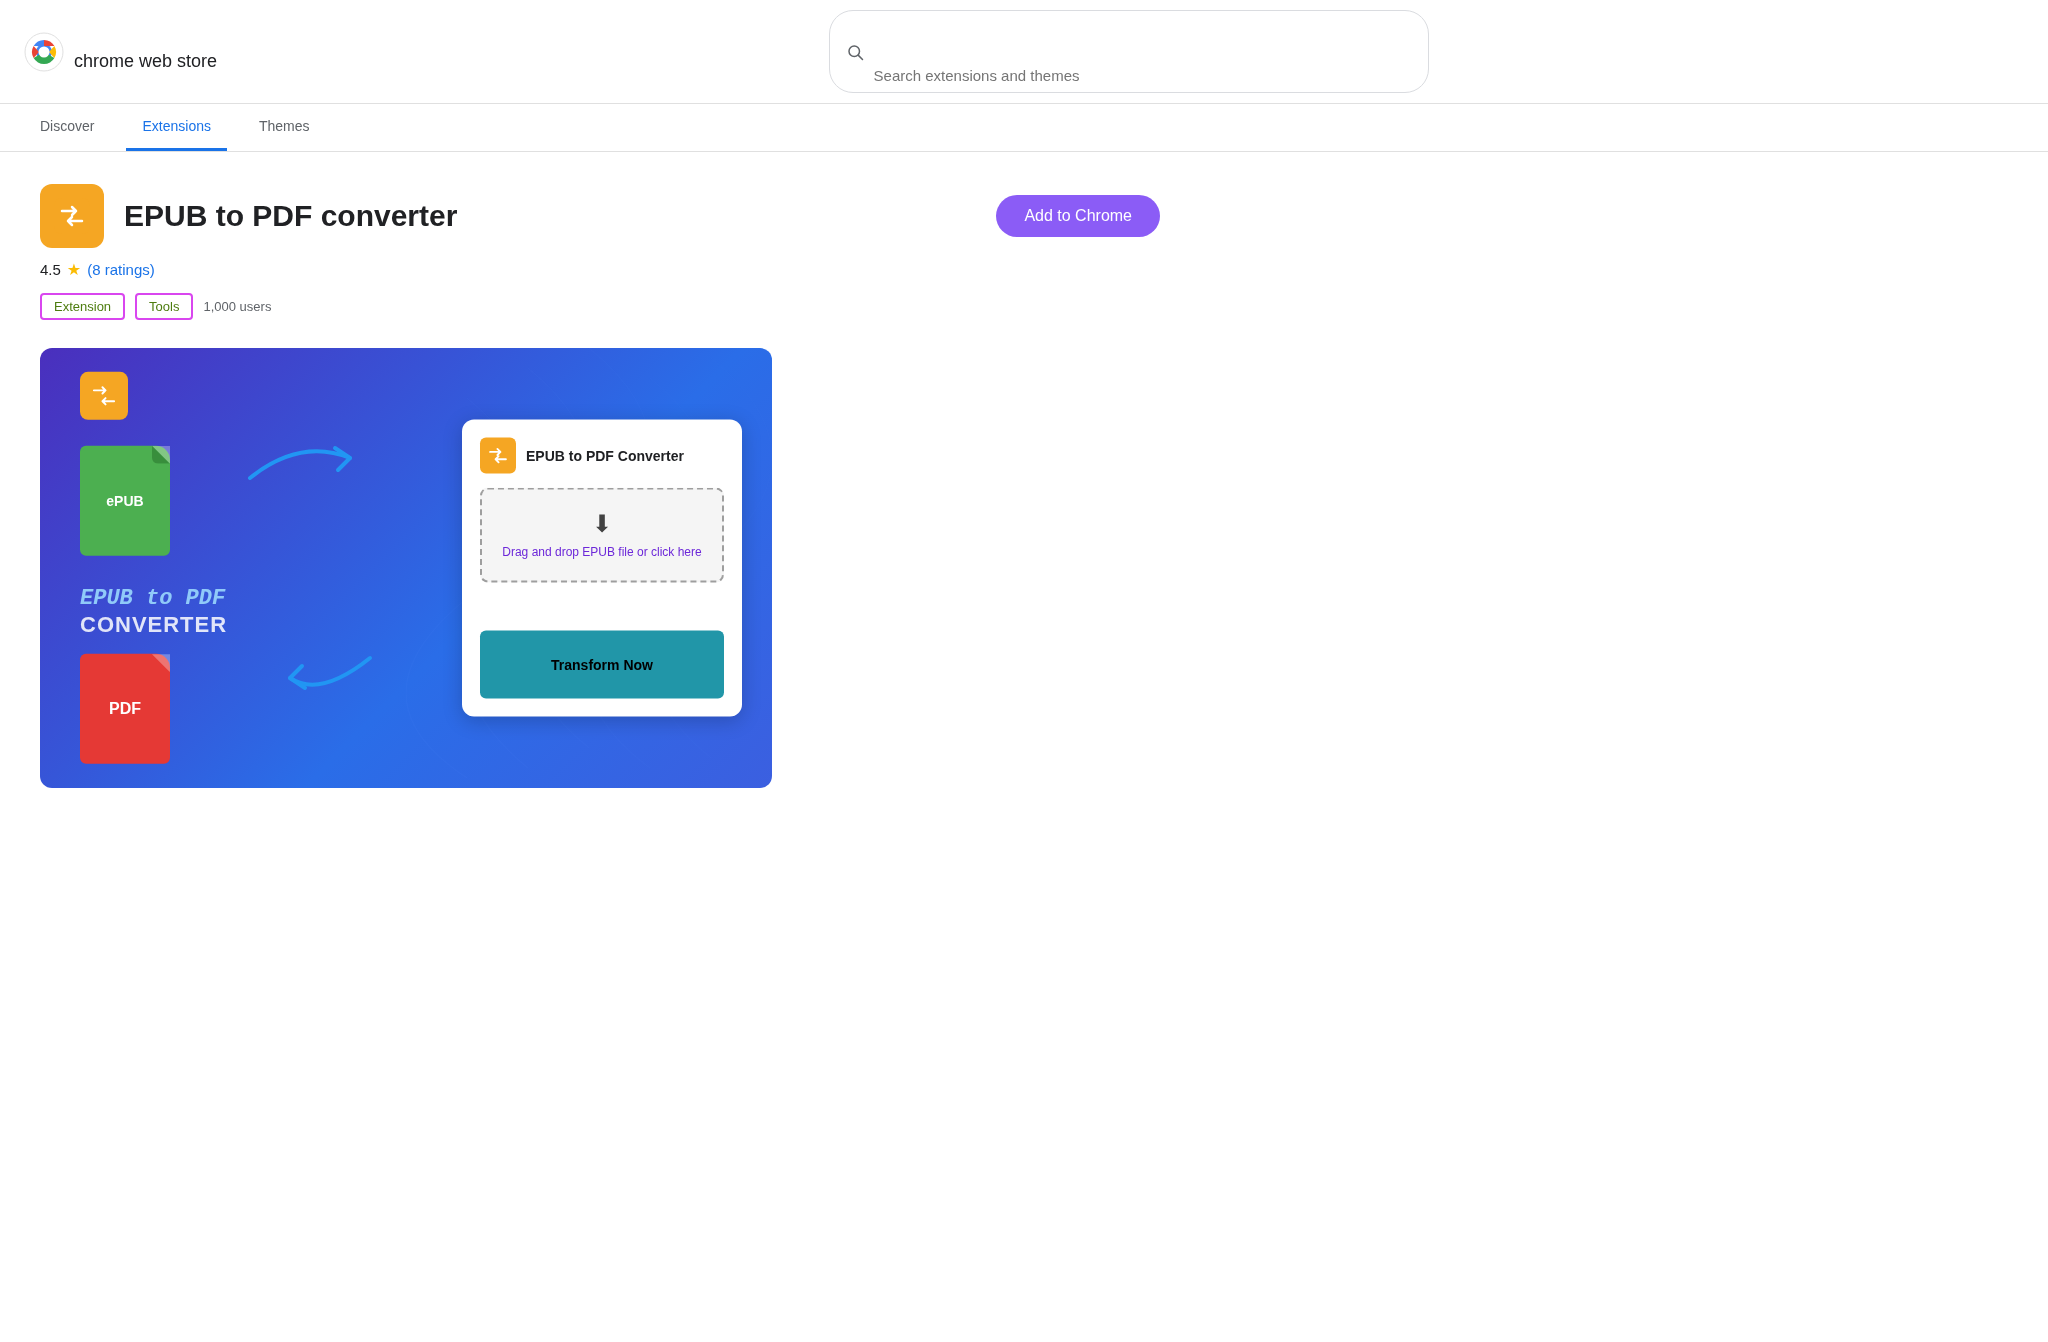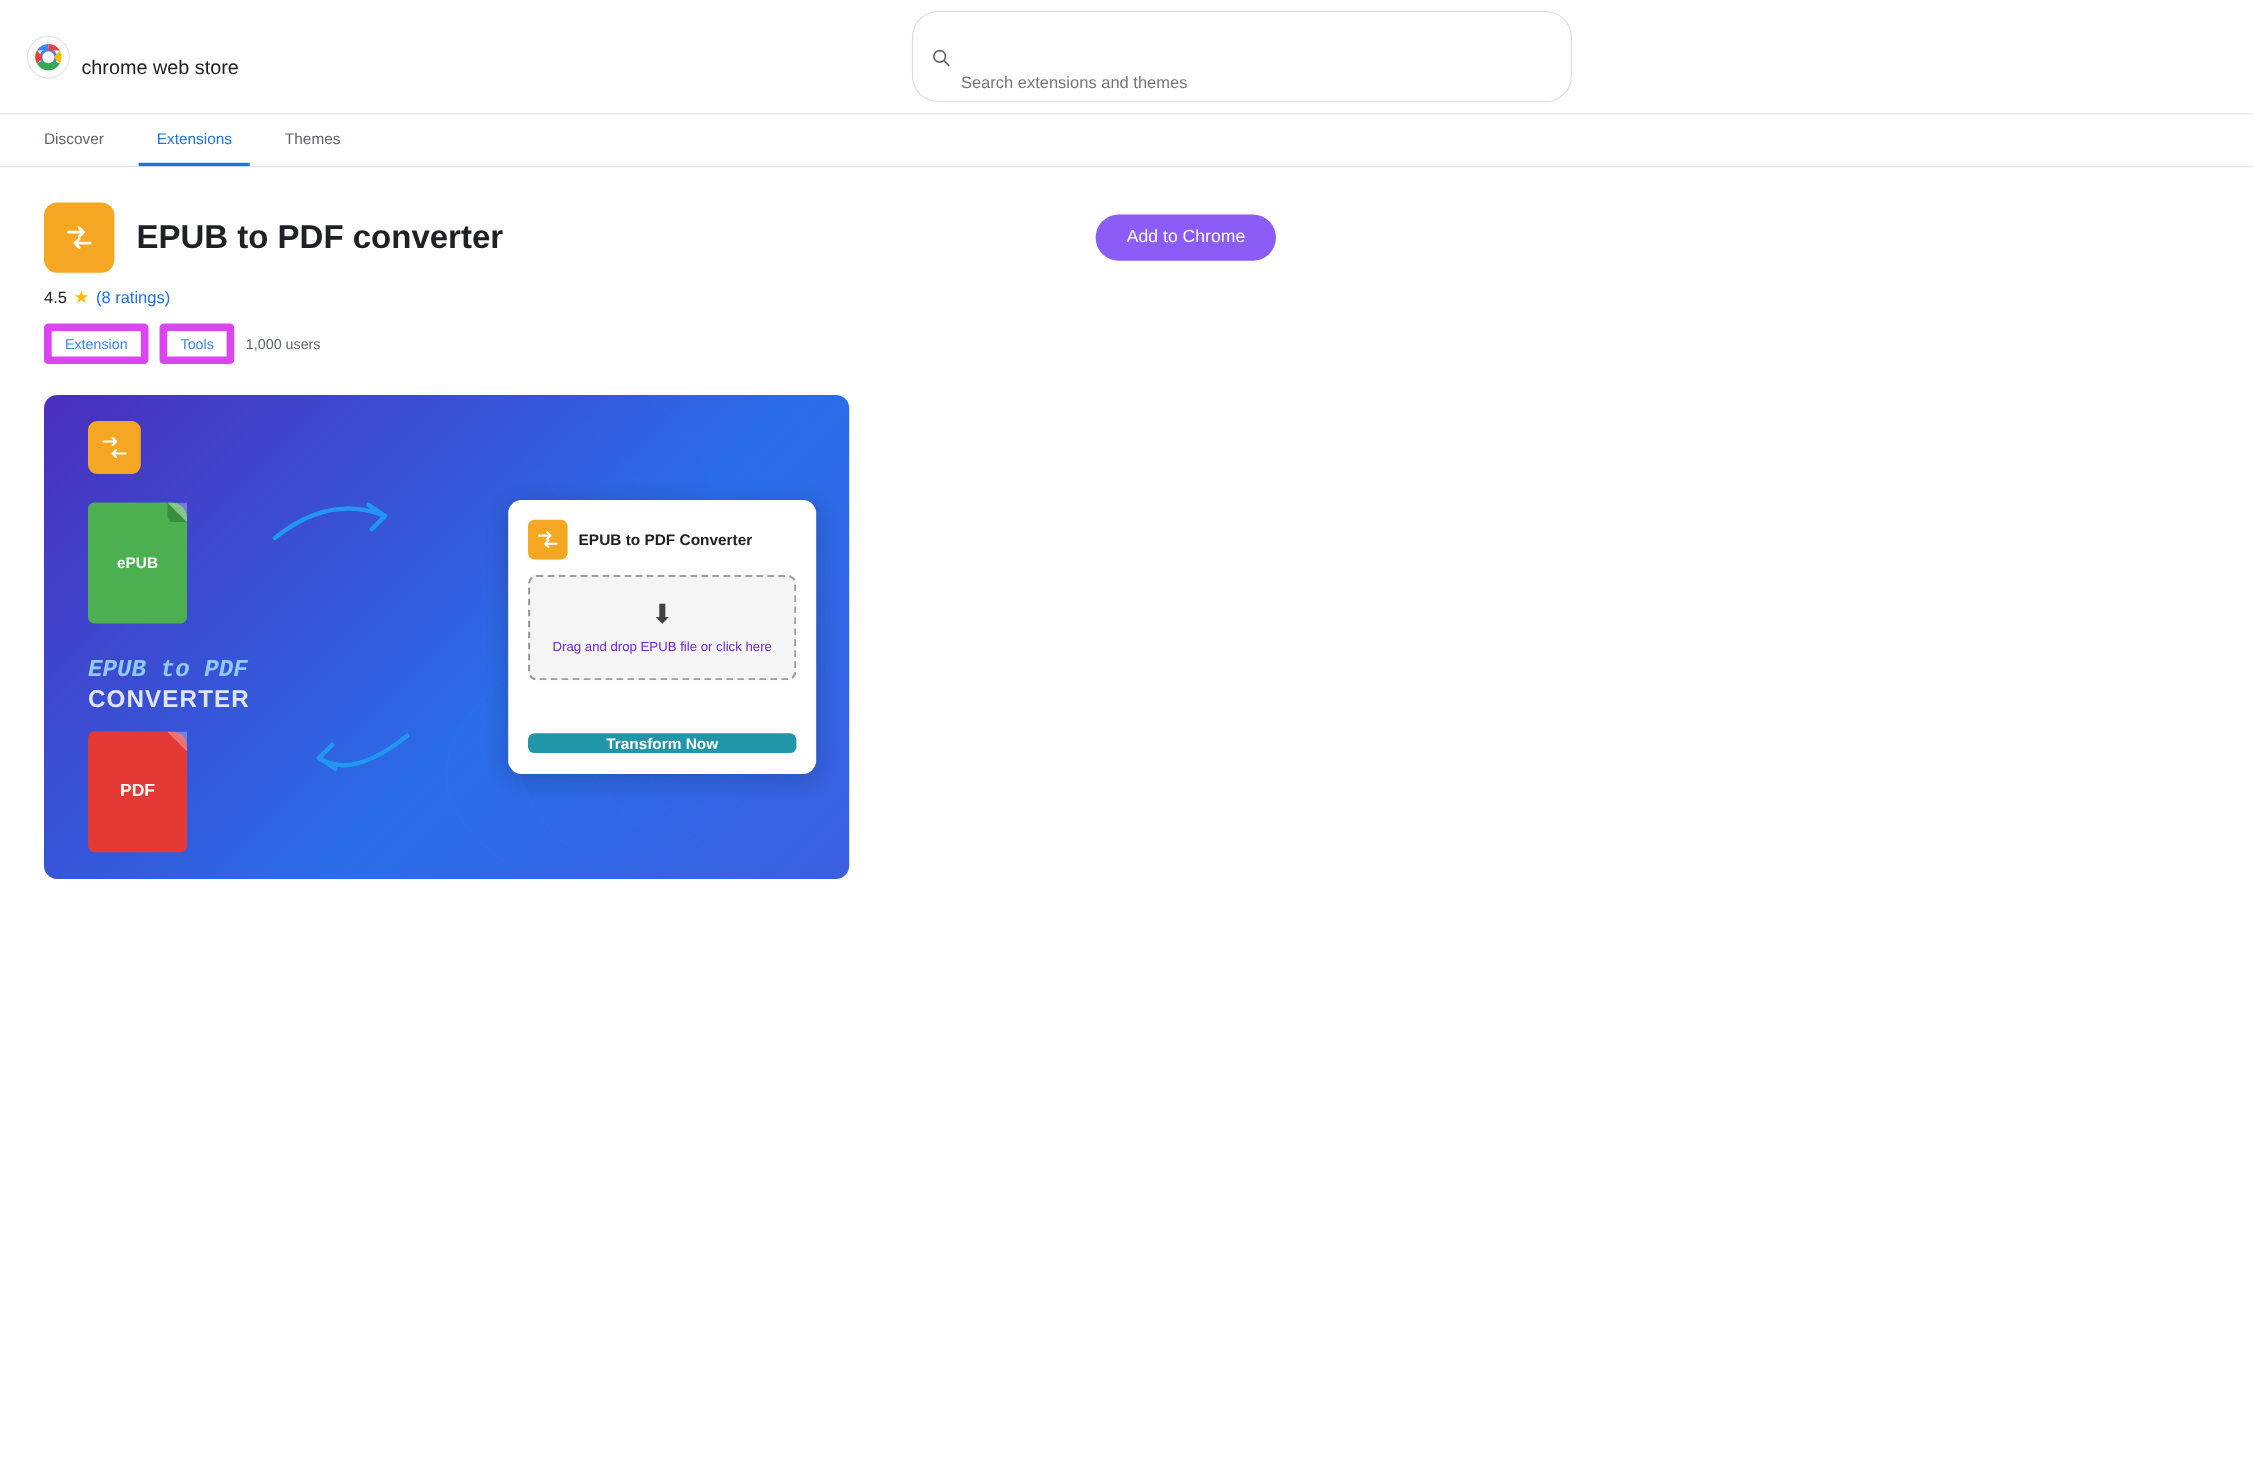--- a/index.html
+++ b/index.html
@@ -146,25 +146,25 @@
     }
 
     
     .tags-row {
       display: flex;
       align-items: center;
       gap: 10px;
       margin-bottom: 28px;
     }
     .tag {
-      border: 7px solid #d946ef;
+      border: 2px solid #d946ef;
       border-radius: 4px;
       padding: 4px 12px;
       font-size: 13px;
-      color: #3b82f6;
+      color: #4d7c0f;
     }
     .users-text {
       font-size: 13px;
       color: #5f6368;
     }
 
     
     .promo-image {
       width: 732px;
       height: 440px;
@@ -334,24 +334,24 @@
       color: #424242;
     }
     .drop-text {
       font-size: 12px;
       color: #6d28d9;
       line-height: 1.4;
     }
     .transform-btn {
       width: 100%;
       background: #2196a8;
-      color: #ffffff;
+      color: #000000;
       border: none;
       border-radius: 6px;
-      padding: 1px;
+      padding: 26px;
       font-size: 14px;
       font-weight: 600;
       cursor: pointer;
       margin-top: 36px;
     }
 
     
     .arrow-top {
       position: absolute;
       top: 80px;

